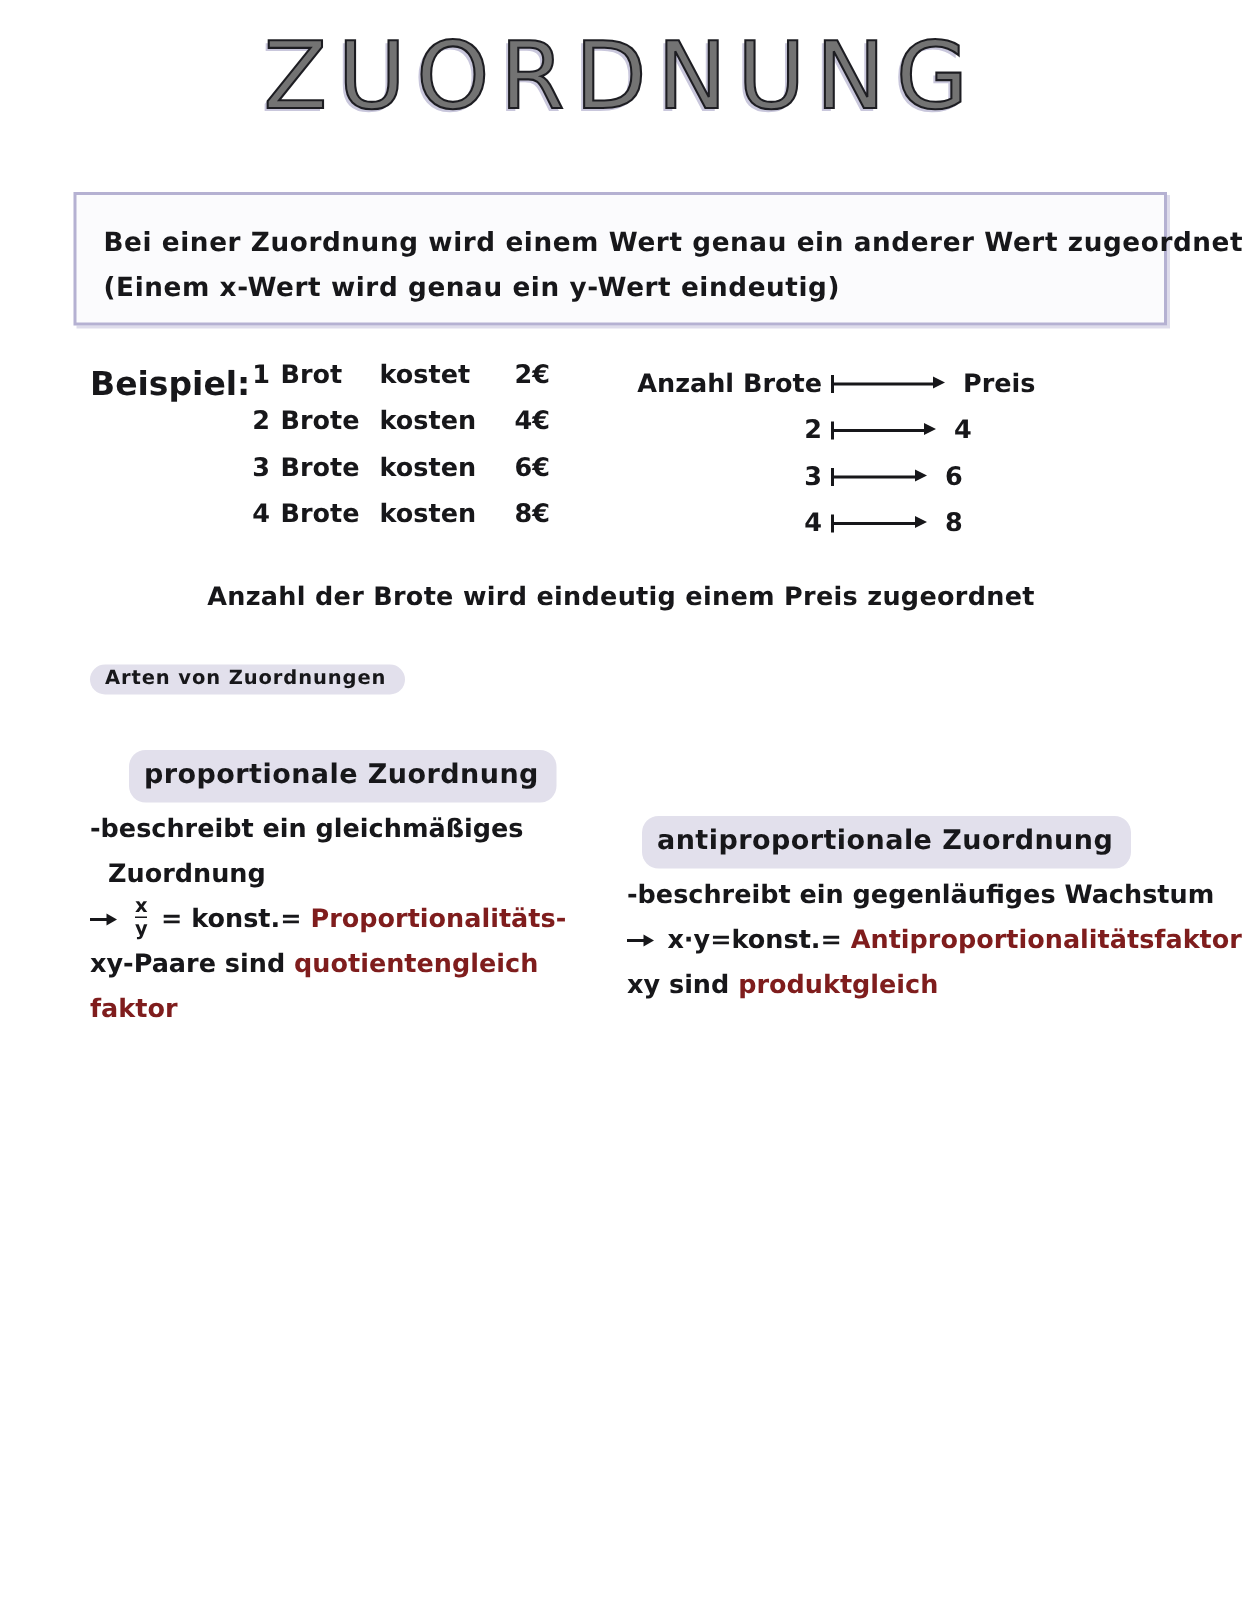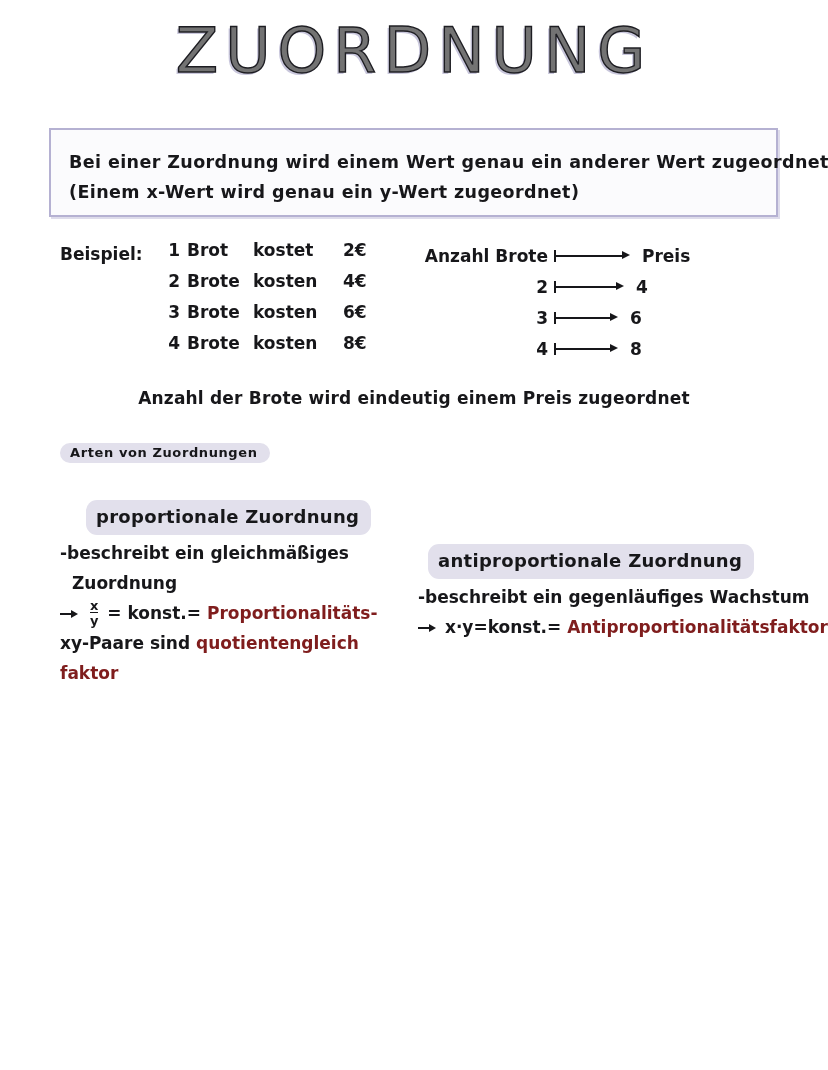--- a/index.html
+++ b/index.html
@@ -65,21 +65,21 @@
     position: absolute;
     left: 60px;
     top: 240px;
     font-size: 17px;
     font-weight: 700;
   }
   .example-label {
     position: absolute;
     left: 0;
     top: 4px;
-    font-size: 17px;
+    font-size: 22px;
     font-weight: 700;
     white-space: nowrap;
   }
   .ex-rows {
     position: absolute;
     left: 100px;
     top: 0;
   }
   .ex-row {
     display: flex;
@@ -231,21 +231,21 @@
 </style>
 </head>
 <body>
 
 <div class="title-wrap">
   <span class="title">ZUORDNUNG</span>
 </div>
 
 <div class="def-box">
   <div class="def-line l1">Bei einer Zuordnung wird einem Wert genau ein anderer Wert zugeordnet.</div>
-  <div class="def-line l2">(Einem x-Wert wird genau ein y-Wert zugeordnet)</div>
+  <div class="def-line l2">(Einem x-Wert wird genau ein y-Wert eindeutig)</div>
 </div>
 
 <div class="example">
   <div class="example-label">Beispiel:</div>
   <div class="ex-rows">
 
     <div class="ex-row">
       <span class="ex-qty">1</span>
       <span class="ex-unit">Brot</span>
       <span class="ex-verb">kostet</span>
@@ -361,14 +361,18 @@
   </div>
 
   <div class="line">-beschreibt ein gegenläufiges Wachstum</div>
 
   <div class="line">
     <span class="inline-arrow"><span class="shaft"></span><span class="head"></span></span>
     <span>x·y=konst.=</span>
     <span class="accent">Antiproportionalitätsfaktor</span>
   </div>
 
+  <div class="line">
+    <span>xy sind</span>
+    <span class="accent">produktgleich</span>
+  </div>
 
 </div>
 
 </body></html>

